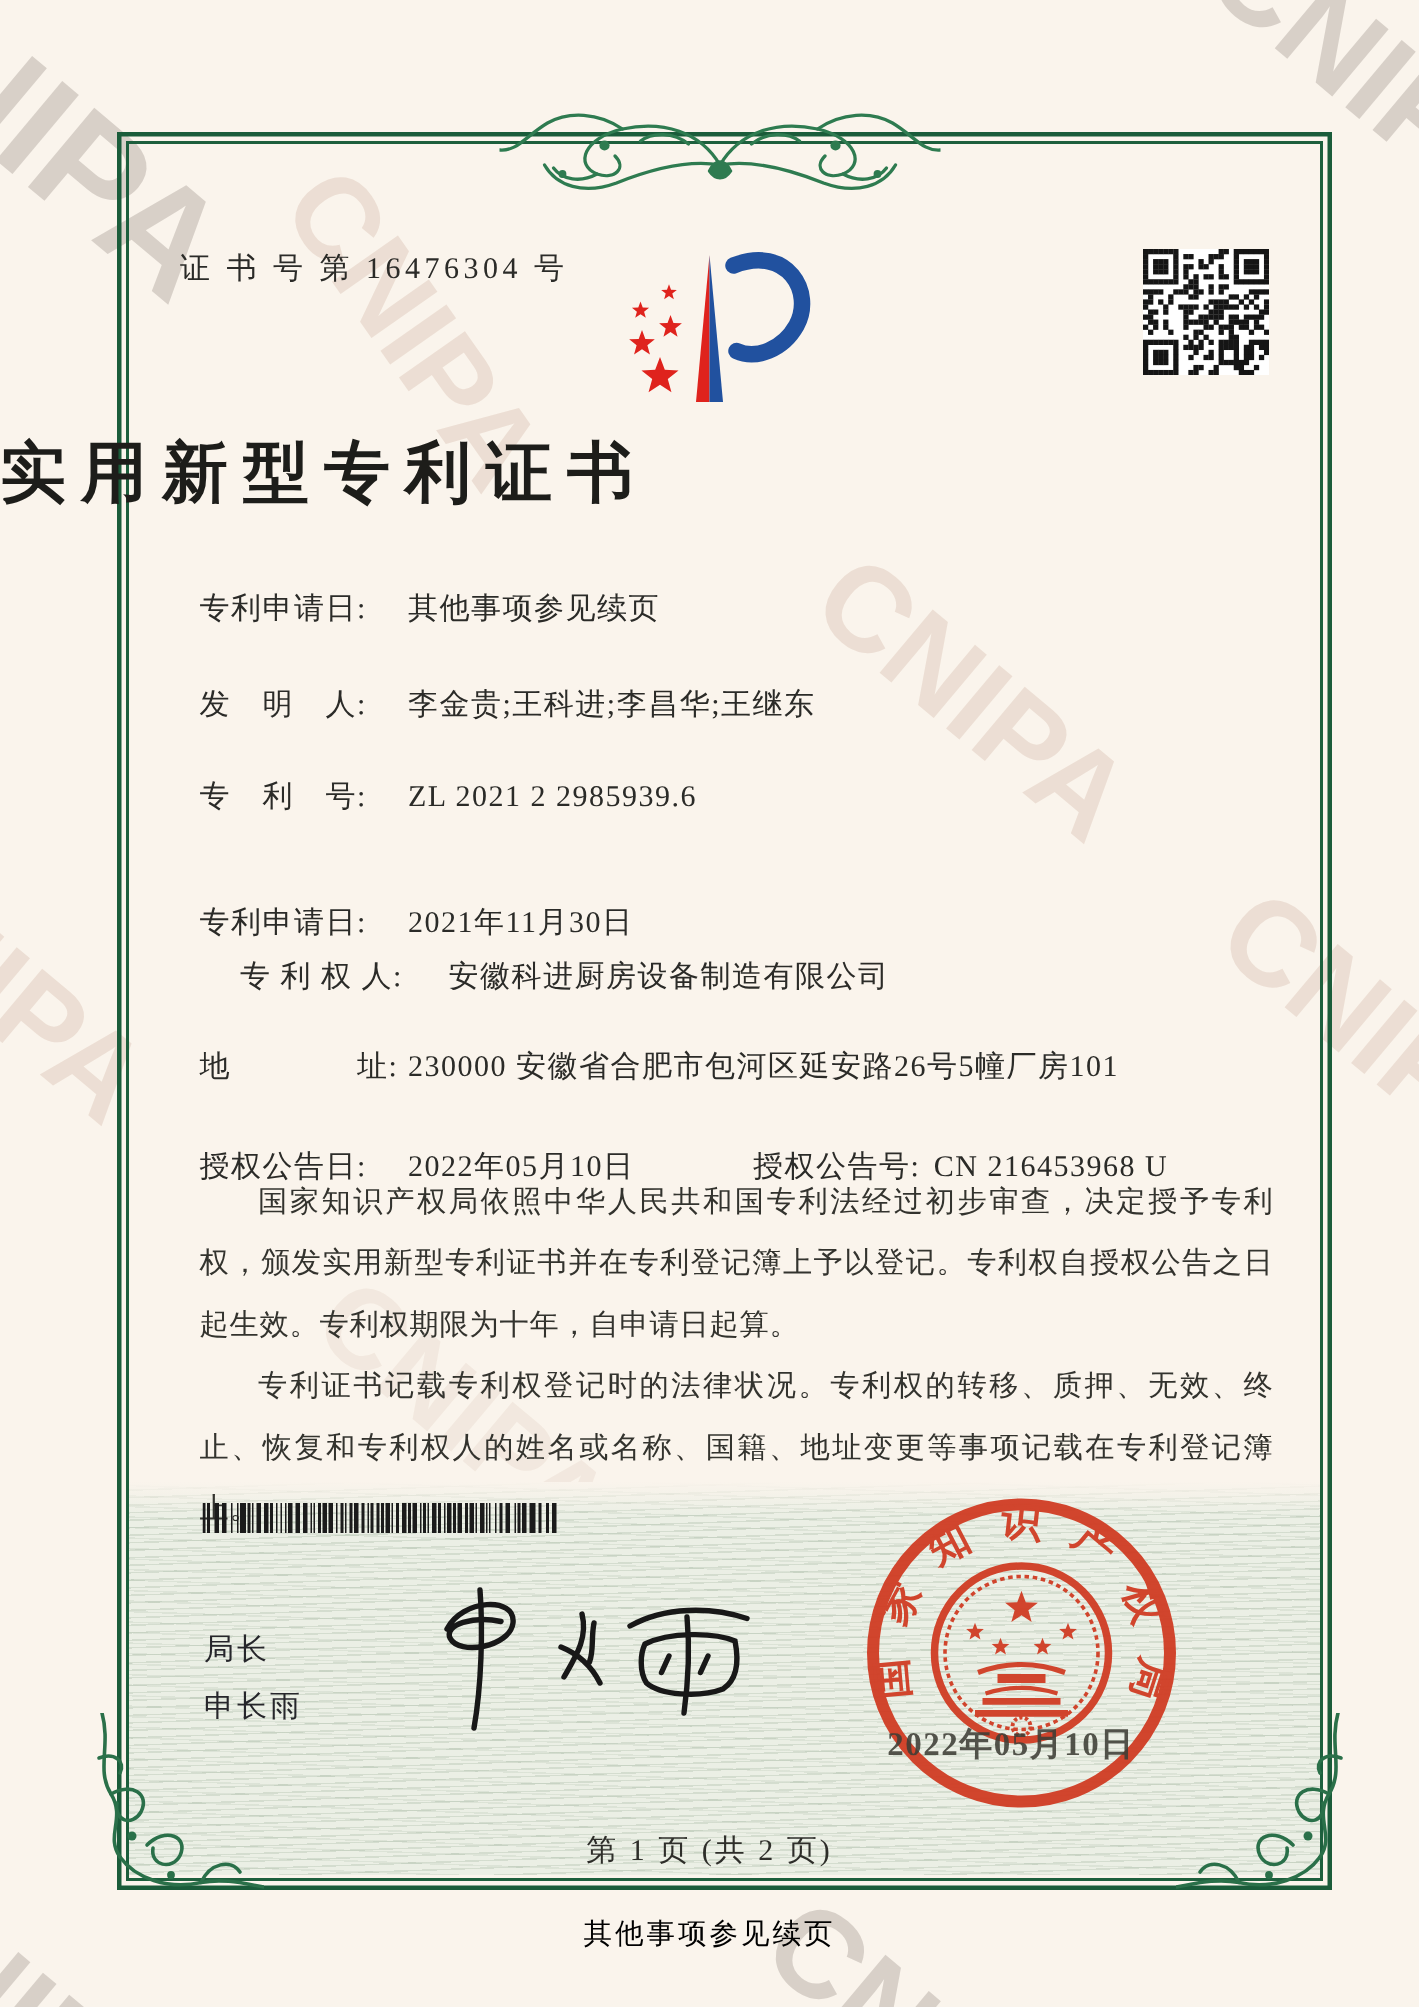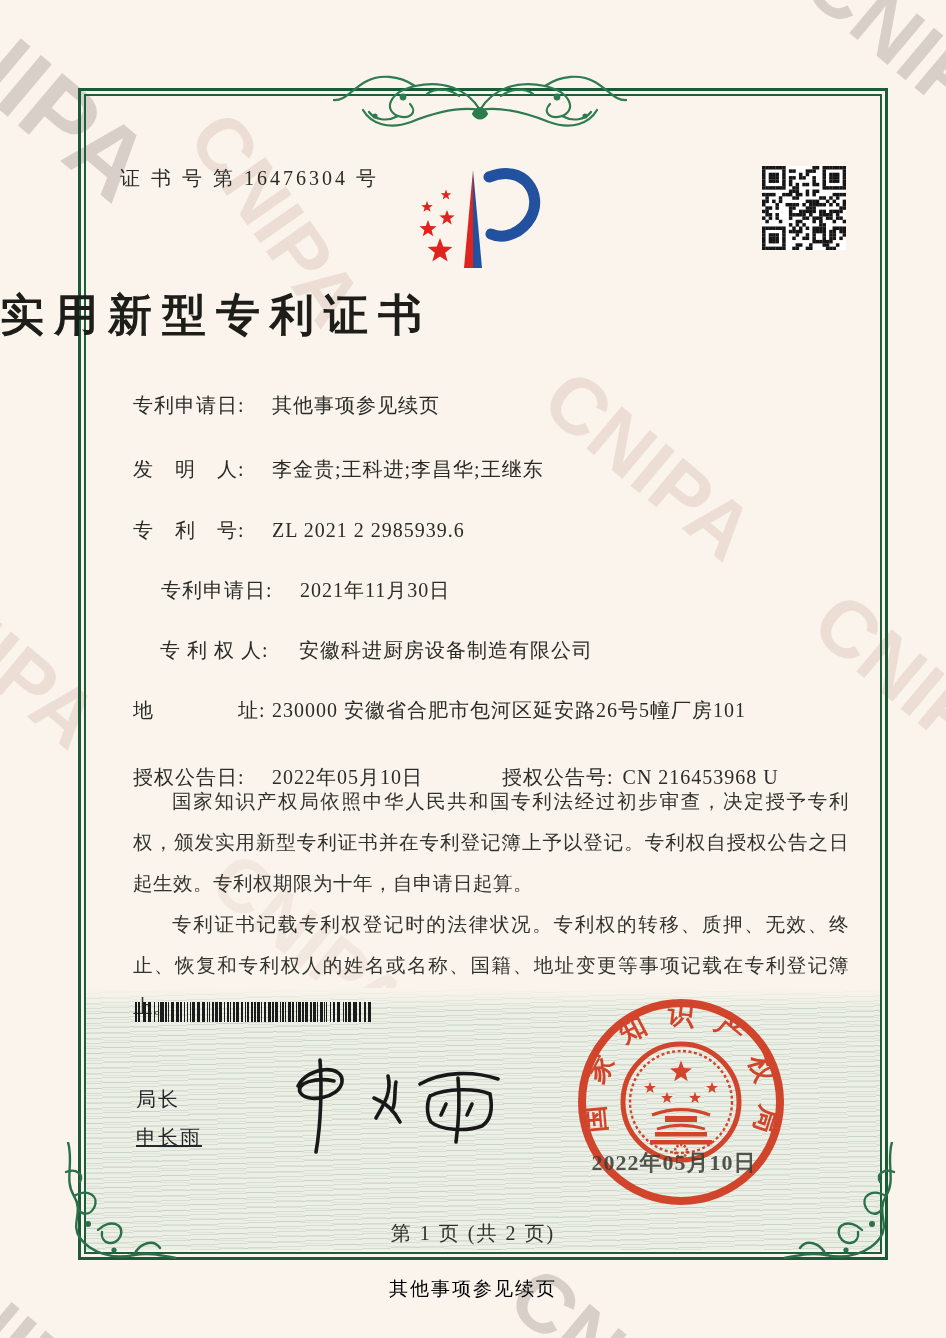--- a/index.html
+++ b/index.html
@@ -40,33 +40,33 @@
 
   .logo{left:405px;top:163px;width:140px;height:115px;}
   .qr{left:762px;top:166px;width:84px;height:84px;background:#fff;}
   .qr svg{display:block;}
 
   .doc-title{left:0;right:0;top:286px;text-align:left;font-size:44px;font-weight:bold;
              letter-spacing:10px;color:#1d1d1a;}
   .field{position:absolute;left:133px;font-size:20px;color:#2b2b28;white-space:nowrap;}
   .flabel{display:inline-block;width:130px;letter-spacing:1px;}
   .fvalue{margin-left:4px;letter-spacing:1px;}
-  .r1{top:392px;} .r2{top:456px;} .r3{top:517px;} .r4{top:577px;margin-left:28px;}
+  .r1{top:392px;} .r2{top:456px;} .r3{top:517px;} .r4{top:601px;}
   .r5{top:637px;margin-left:27px;} .r6{top:697px;} .r7{top:740px;margin-top:24px;}
   .fvalue.w1{display:inline-block;width:225px;}
   .flabel2{letter-spacing:1px;}
 
   .body-text{left:133px;top:782px;width:716px;font-size:19.5px;line-height:2.1;
              color:#33332e;text-align:justify;}
   .body-text p{margin:0;text-indent:2em;letter-spacing:0.5px;}
 
   .barcode{left:135px;top:1002px;width:240px;height:20px;}
   .signer{left:136px;font-family:"Liberation Sans","DejaVu Sans",sans-serif;
           font-size:20px;color:#26262b;letter-spacing:2px;}
-  .signer.t1{top:1086px;text-align:center;} .signer.t2{top:1124px;text-decoration:underline;}
+  .signer.t1{top:1086px;text-align:center;} .signer.t2{top:1124px;}
   .signature{left:278px;top:1052px;width:250px;height:115px;}
 
   .seal{left:575px;top:996px;width:212px;height:212px;opacity:.93;}
   .seal-date{left:576px;top:1148px;width:196px;text-align:center;font-size:22px;
              color:#3e3e36;letter-spacing:1px;font-weight:bold;opacity:.88;}
 
   .page-num{left:0;right:0;top:1220px;text-align:center;font-size:20px;
             letter-spacing:2px;color:#2e2e2a;}
   .cont-note{left:0;right:0;top:1276px;text-align:center;font-size:19px;
              letter-spacing:2px;color:#000000;}

